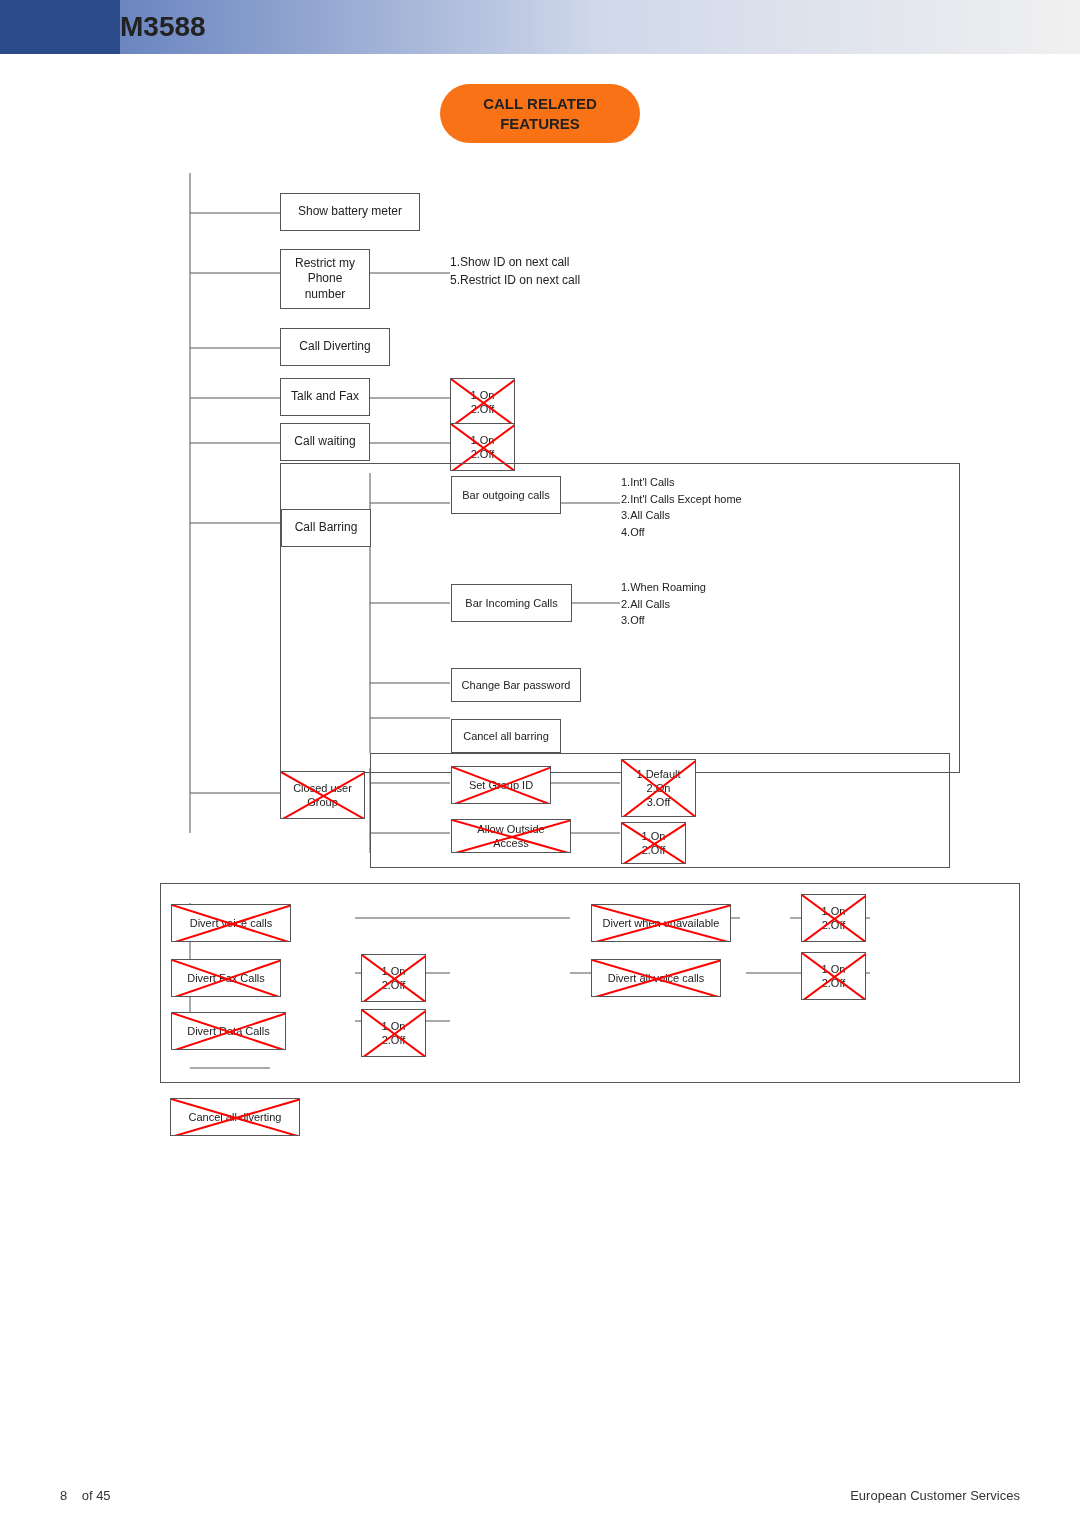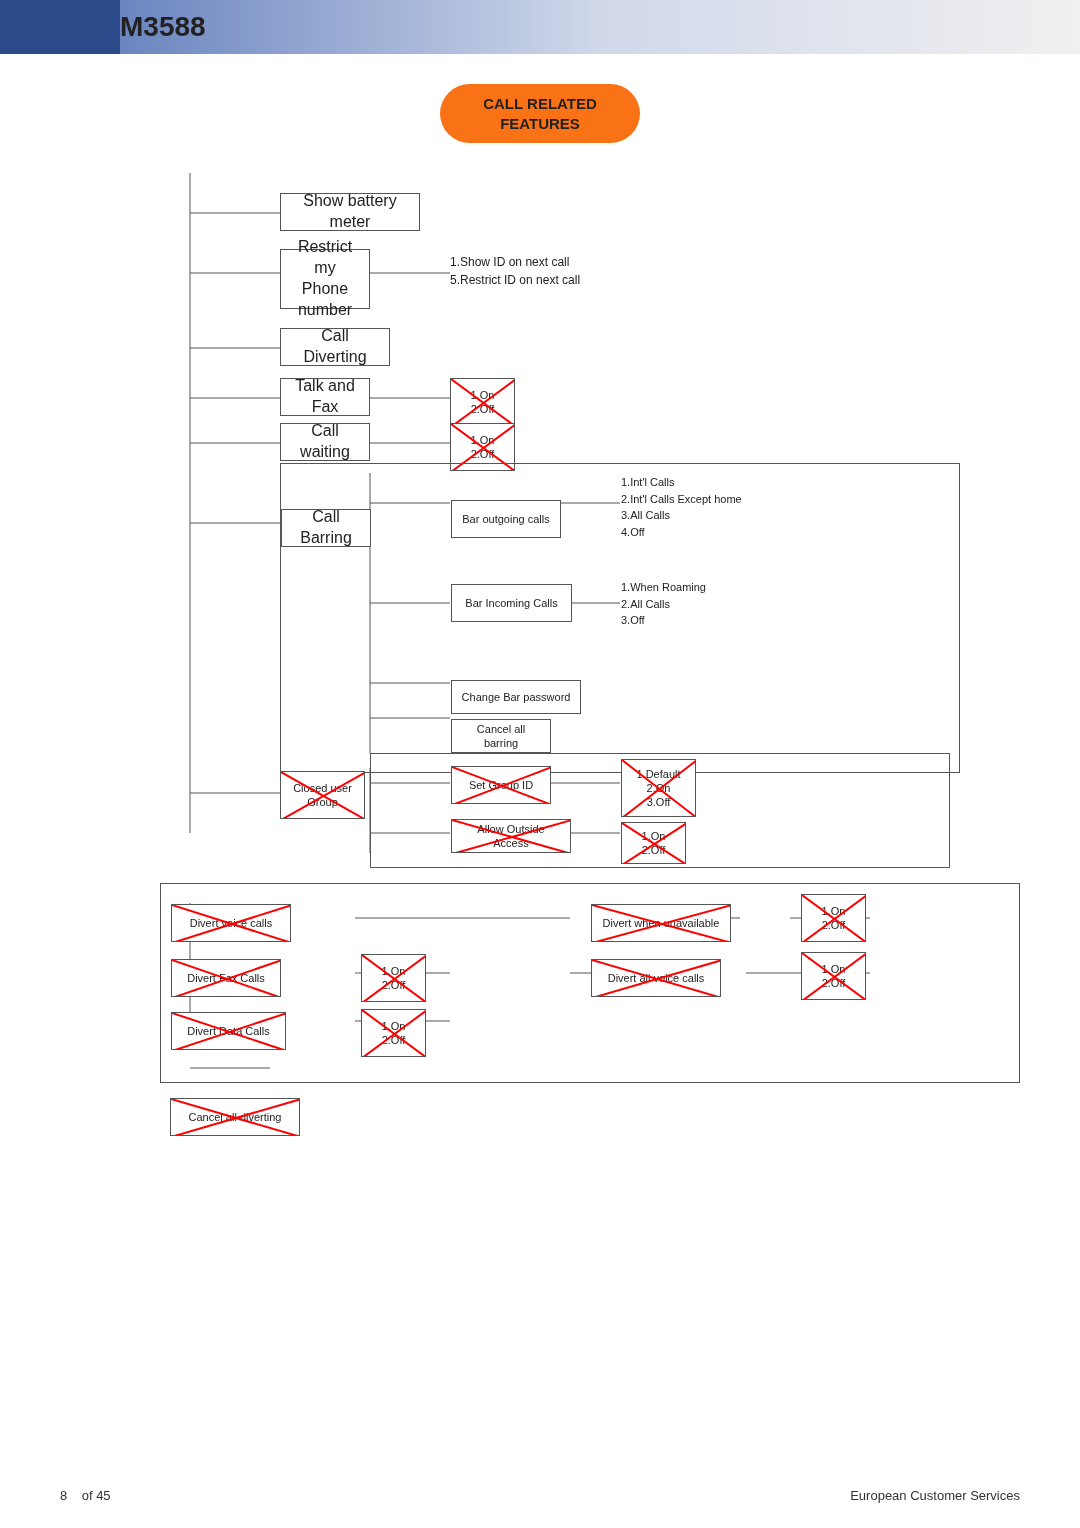--- a/index.html
+++ b/index.html
@@ -56,21 +56,21 @@
       width: 200px;
       margin: 0 auto 30px auto;
     }
 
     
     .box {
       position: absolute;
       border: 1px solid #555;
       background: #fff;
       padding: 4px 8px;
-      font-size: 16px;
+      font-size: 12px;
       text-align: center;
       line-height: 1.3;
     }
 
     
     .red-x {
       position: absolute;
       width: 100%;
       height: 100%;
       top: 0;
@@ -243,46 +243,46 @@
           </svg>
       </div>
     </div>
 
     <div style="position:absolute; left:220px; top:290px; width:680px; height:310px; border:1px solid #555;">
 
       <div class="box" style="position:absolute; left:0; top:45px; width:90px; height:38px; border:1px solid #555; display:flex; align-items:center; justify-content:center;">
         <span>Call Barring</span>
       </div>
 
-      <div class="box" style="position:absolute; left:170px; top:36px; width:110px; height:38px; border:1px solid #555; display:flex; align-items:center; justify-content:center; text-align:center; font-size:11px;">
+      <div class="box" style="position:absolute; left:170px; top:12px; width:110px; height:38px; border:1px solid #555; display:flex; align-items:center; justify-content:center; text-align:center; font-size:11px;">
         <span>Bar outgoing calls</span>
       </div>
 
       <div class="list-text" style="position:absolute; left:340px; top:10px; font-size:11px;">
         <div>1.Int'l Calls</div>
         <div>2.Int'l Calls Except home</div>
         <div>3.All Calls</div>
         <div>4.Off</div>
       </div>
 
       <div class="box" style="position:absolute; left:170px; top:120px; width:121px; height:38px; border:1px solid #555; display:flex; align-items:center; justify-content:center; text-align:center; font-size:11px;">
         <span>Bar Incoming Calls</span>
       </div>
 
       <div class="list-text" style="position:absolute; left:340px; top:115px; font-size:11px;">
         <div>1.When Roaming</div>
         <div>2.All Calls</div>
         <div>3.Off</div>
       </div>
 
-      <div class="box" style="position:absolute; left:170px; top:216px; width:130px; height:34px; border:1px solid #555; display:flex; align-items:center; justify-content:center; font-size:11px;">
+      <div class="box" style="position:absolute; left:170px; top:204px; width:130px; height:34px; border:1px solid #555; display:flex; align-items:center; justify-content:center; font-size:11px;">
         <span>Change Bar password</span>
       </div>
 
-      <div class="box" style="position:absolute; left:170px; top:255px; width:100px; height:34px; border:1px solid #555; display:flex; align-items:center; justify-content:center; font-size:11px;">
+      <div class="box" style="position:absolute; left:170px; top:255px; width:110px; height:34px; border:1px solid #555; display:flex; align-items:center; justify-content:center; font-size:11px;">
         <span>Cancel all barring</span>
       </div>
 
     </div>
 
     <div class="box" style="left:220px; top:598px; width:85px; height:48px; display:flex; align-items:center; justify-content:center; text-align:center; font-size:11px;">
       <span>Closed user<br>Group</span>
       <div class="red-x">
         <svg xmlns="http://www.w3.org/2000/svg">
             <line x1="0" y1="0" x2="85" y2="48" stroke="red" stroke-width="2"></line>

